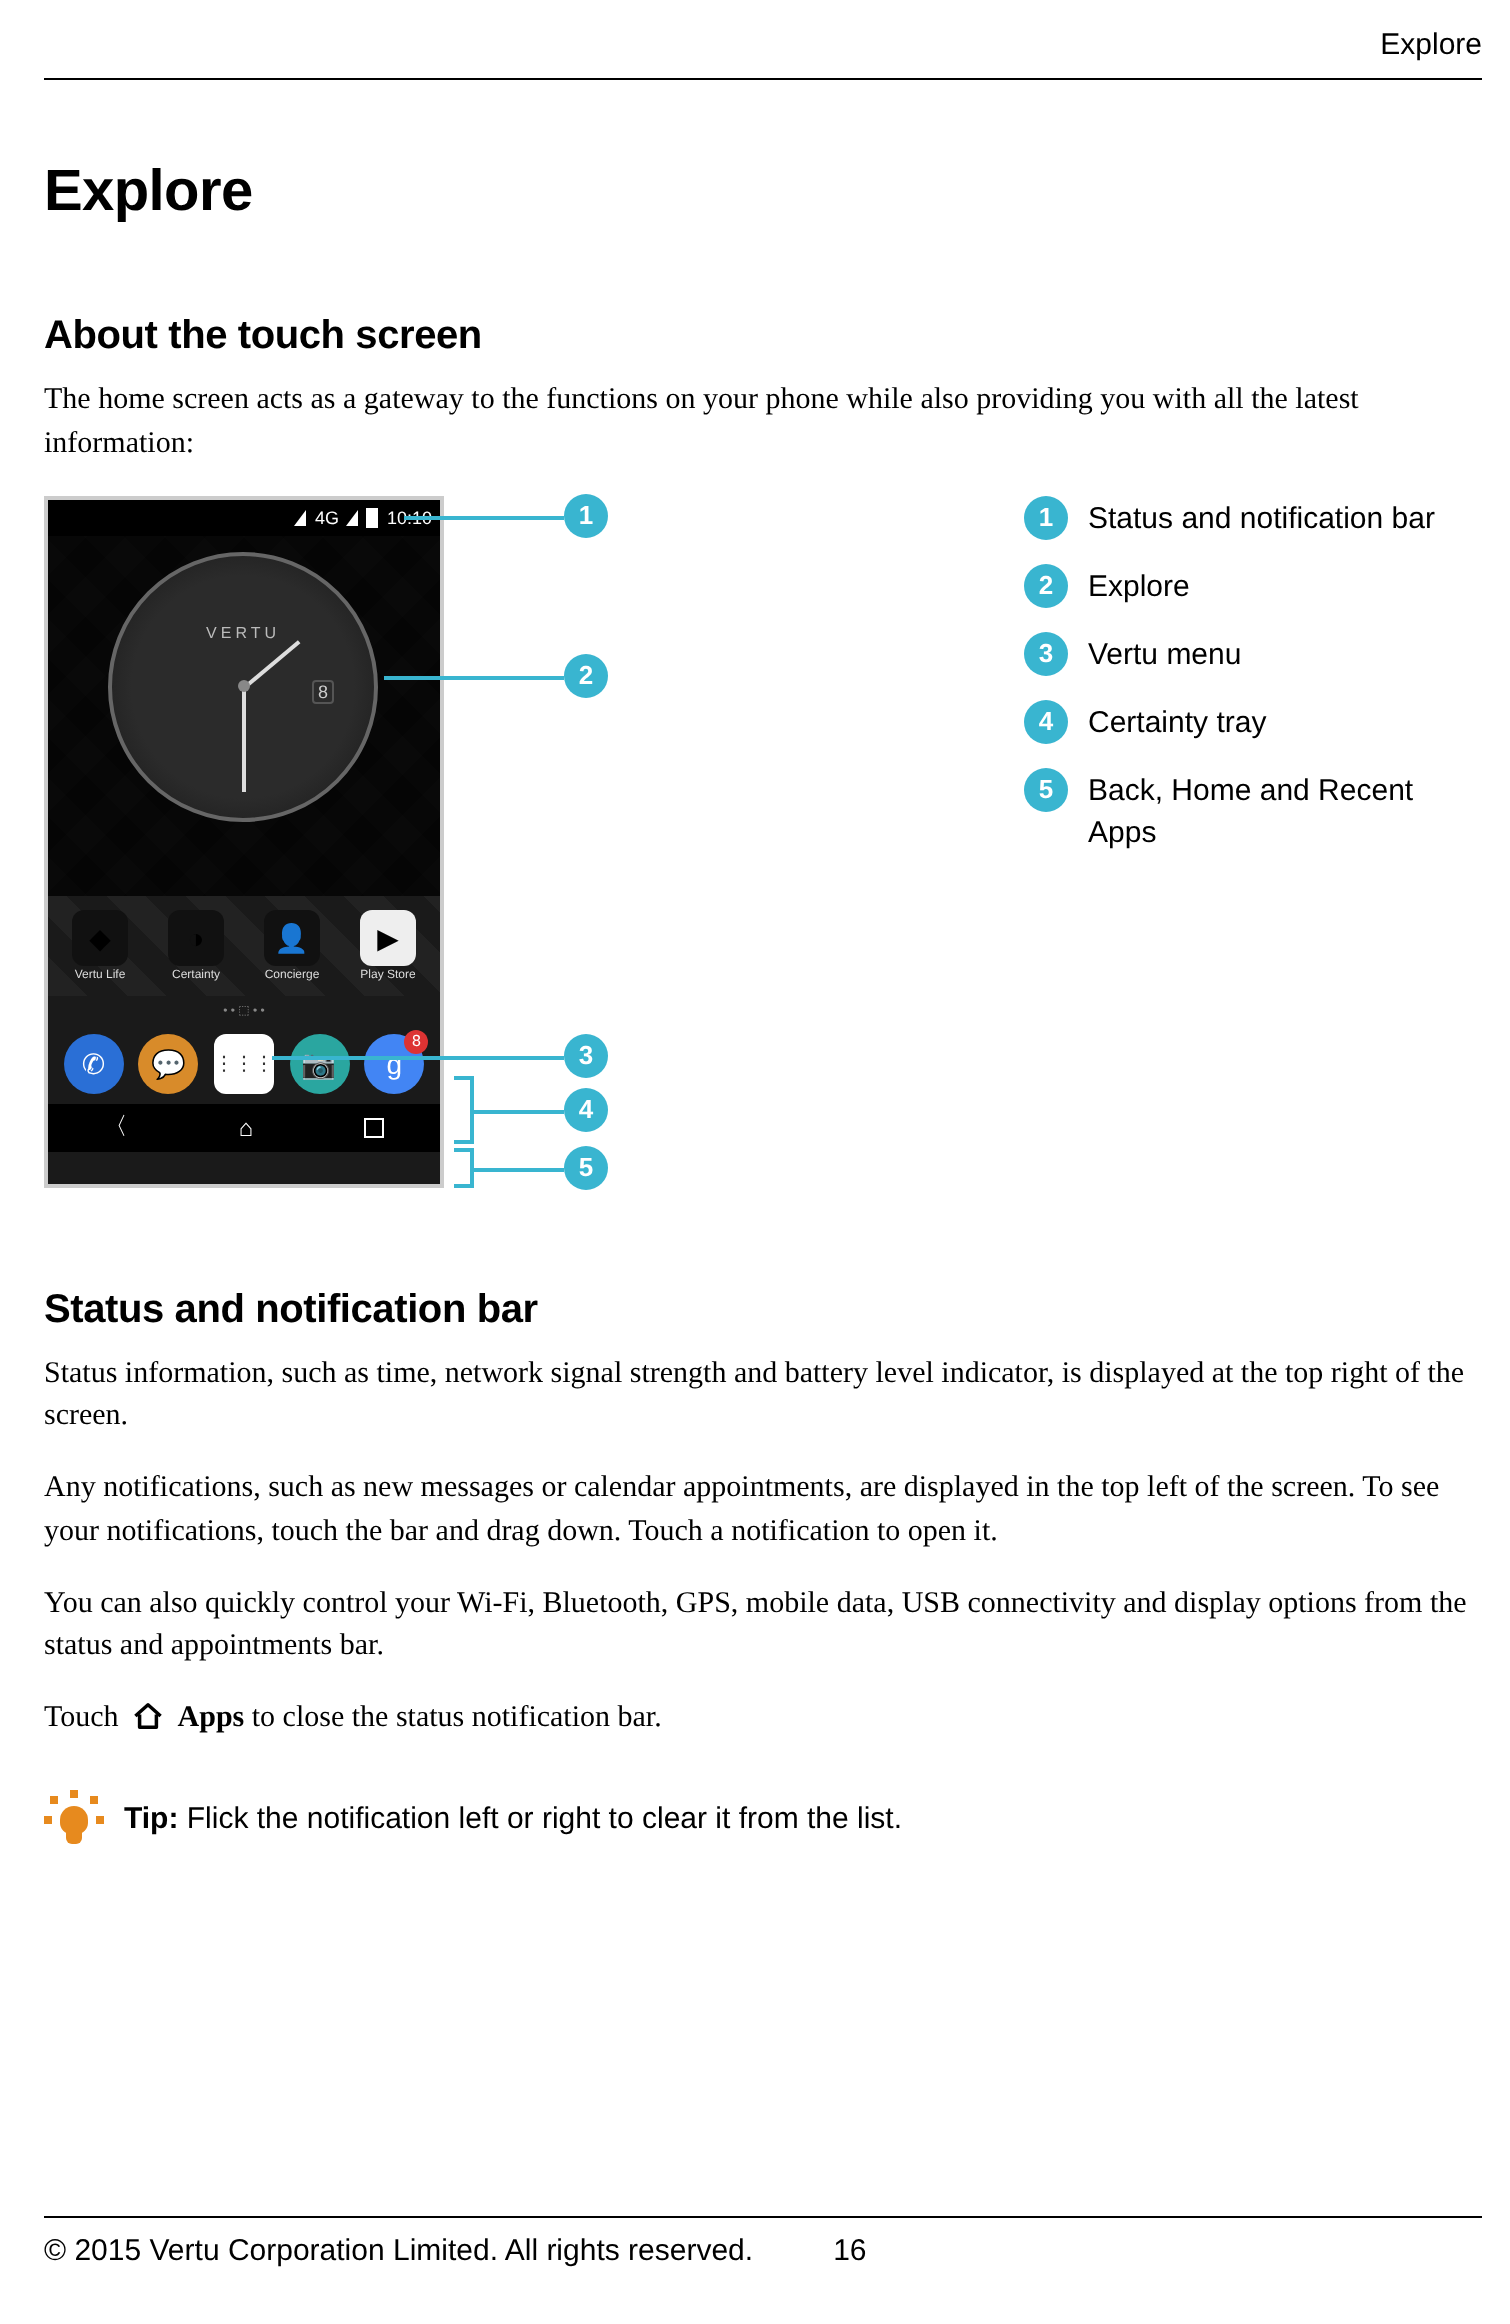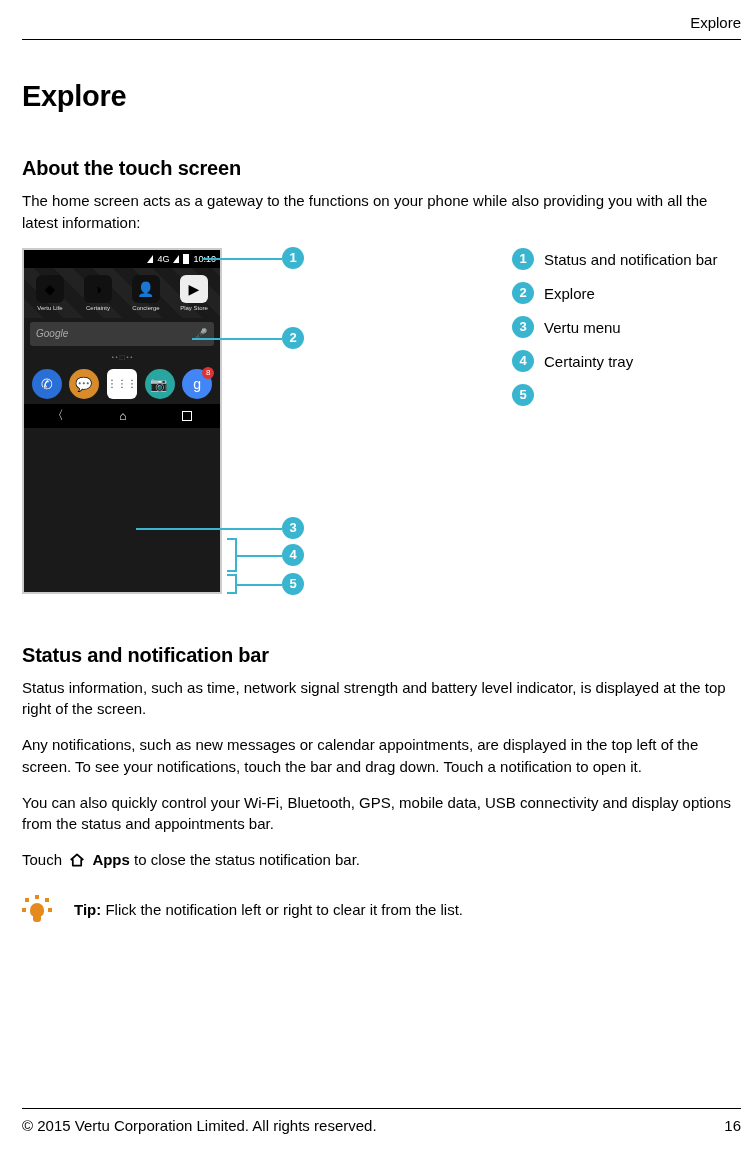--- a/index.html
+++ b/index.html
@@ -31,20 +31,21 @@
   h2.section-title {
     font-size: 20px;
     font-weight: 700;
     margin-bottom: 10px;
     letter-spacing: -0.2px;
   }
   p.body {
     font-size: 15px;
     line-height: 1.45;
     margin-bottom: 14px;
+    font-family: Liberation Serif, serif;
   }
   .figure-area {
     position: relative;
     margin: 12px 0 28px 0;
     height: 368px;
     padding-left: 43px;
   }
   
   .phone {
     position: absolute;
@@ -252,21 +253,21 @@
   
   .home-icon {
     display: inline-flex;
     width: 18px; height: 14px;
     vertical-align: -2px;
     margin: 0 2px;
   }
   .tip-row {
     display: flex;
     align-items: center;
-    gap: 22px;
+    gap: 10px;
     margin-top: 24px;
   }
   .tip-icon {
     flex-shrink: 0;
     width: 30px; height: 30px;
     position: relative;
   }
   .tip-bulb {
     position: absolute;
     left: 8px; top: 8px;
@@ -298,21 +299,20 @@
     left: 22px; right: 14px;
     bottom: 28px;
   }
   .footer-hr {
     border: none;
     border-top: 1.5px solid #000;
     margin-bottom: 8px;
   }
   .footer-row {
     display: flex;
-    justify-content: space-between;
     font-size: 15px;
     gap: 40px;
   }
 </style>
 </head>
 <body>
 
 <div class="top-right-label">Explore</div>
 <hr class="hr">
 
@@ -323,43 +323,47 @@
 
 <div class="figure-area">
 
   <div class="phone">
     <div class="statusbar">
       <span class="tri"></span>
       <span>4G</span>
       <span class="tri"></span>
       <span class="batt"></span>
       <span>10:10</span>
+    </div>
+    <div class="watch-area">
+      <div class="watchface">
+        <div class="watch-brand">VERTU</div>
+        <div class="watch-date">8</div>
+        <div class="watch-hand hand-h"></div>
+        <div class="watch-hand hand-m"></div>
+      </div>
     </div>
     <div class="apprail">
       <div class="app">
           <div class="ico" style="background:#111;">◆</div>
           <div class="lbl">Vertu Life</div>
         </div>
       <div class="app">
           <div class="ico" style="background:#111;">◑</div>
           <div class="lbl">Certainty</div>
         </div>
       <div class="app">
           <div class="ico" style="background:#111;">👤</div>
           <div class="lbl">Concierge</div>
         </div>
       <div class="app">
           <div class="ico" style="background:#eee;">▶</div>
           <div class="lbl">Play Store</div>
         </div>
     </div>
-    <div class="searchbox">
-      <span class="g">Google</span>
-      <span class="mic">🎤</span>
-    </div>
     <div class="dots">• • ⬚ • •</div>
     <div class="fav-tray">
       <div class="fav blue">✆</div>
       <div class="fav orange">💬</div>
       <div class="fav grid">⋮⋮⋮</div>
       <div class="fav teal">📷</div>
       <div class="fav g8">g</div>
     </div>
     <div class="navbar">
       <span>〈</span>
@@ -397,20 +401,21 @@
     <div class="legend-item">
       <div class="legend-num">3</div>
       <div class="legend-text">Vertu menu</div>
     </div>
     <div class="legend-item">
       <div class="legend-num">4</div>
       <div class="legend-text">Certainty tray</div>
     </div>
     <div class="legend-item">
       <div class="legend-num">5</div>
+      <div class="legend-text">Back, Home and Recent Apps</div>
     </div>
   </div>
 </div>
 
 <h2 class="section-title">Status and notification bar</h2>
 <p class="body">Status information, such as time, network signal strength and battery level indicator, is displayed at the top right of the screen.</p>
 <p class="body">Any notifications, such as new messages or calendar appointments, are displayed in the top left of the screen. To see your notifications, touch the bar and drag down. Touch a notification to open it.</p>
 <p class="body">You can also quickly control your Wi-Fi, Bluetooth, GPS, mobile data, USB connectivity and display options from the status and appointments bar.</p>
 <p class="body">
   <span>Touch </span>

